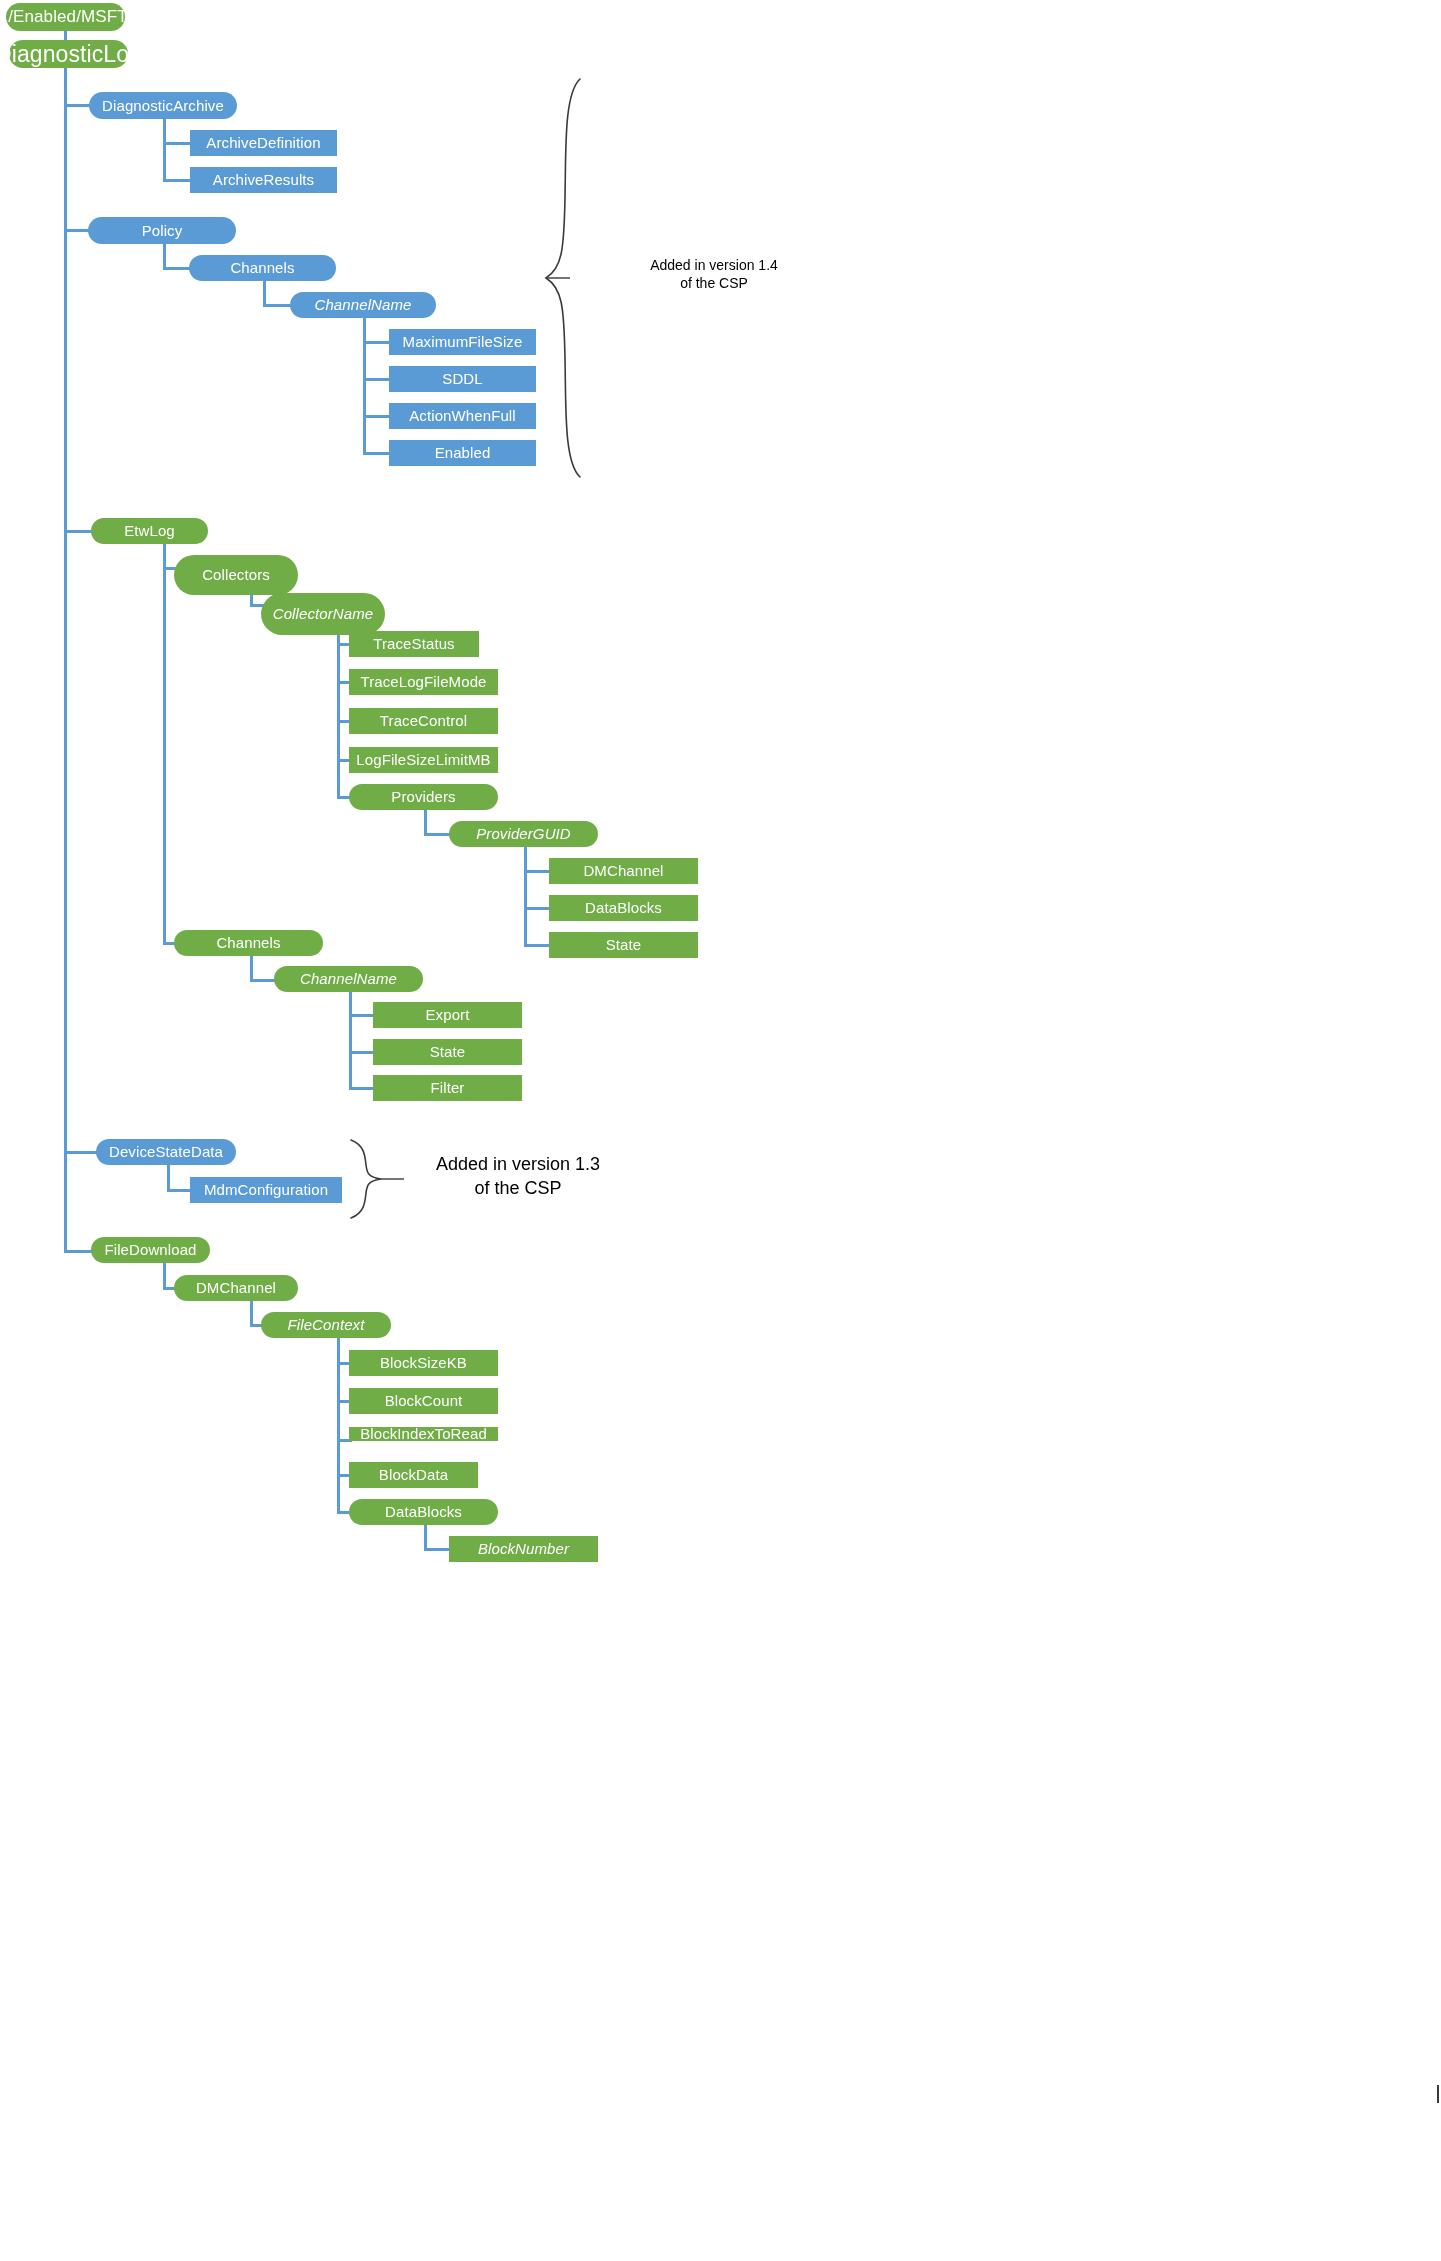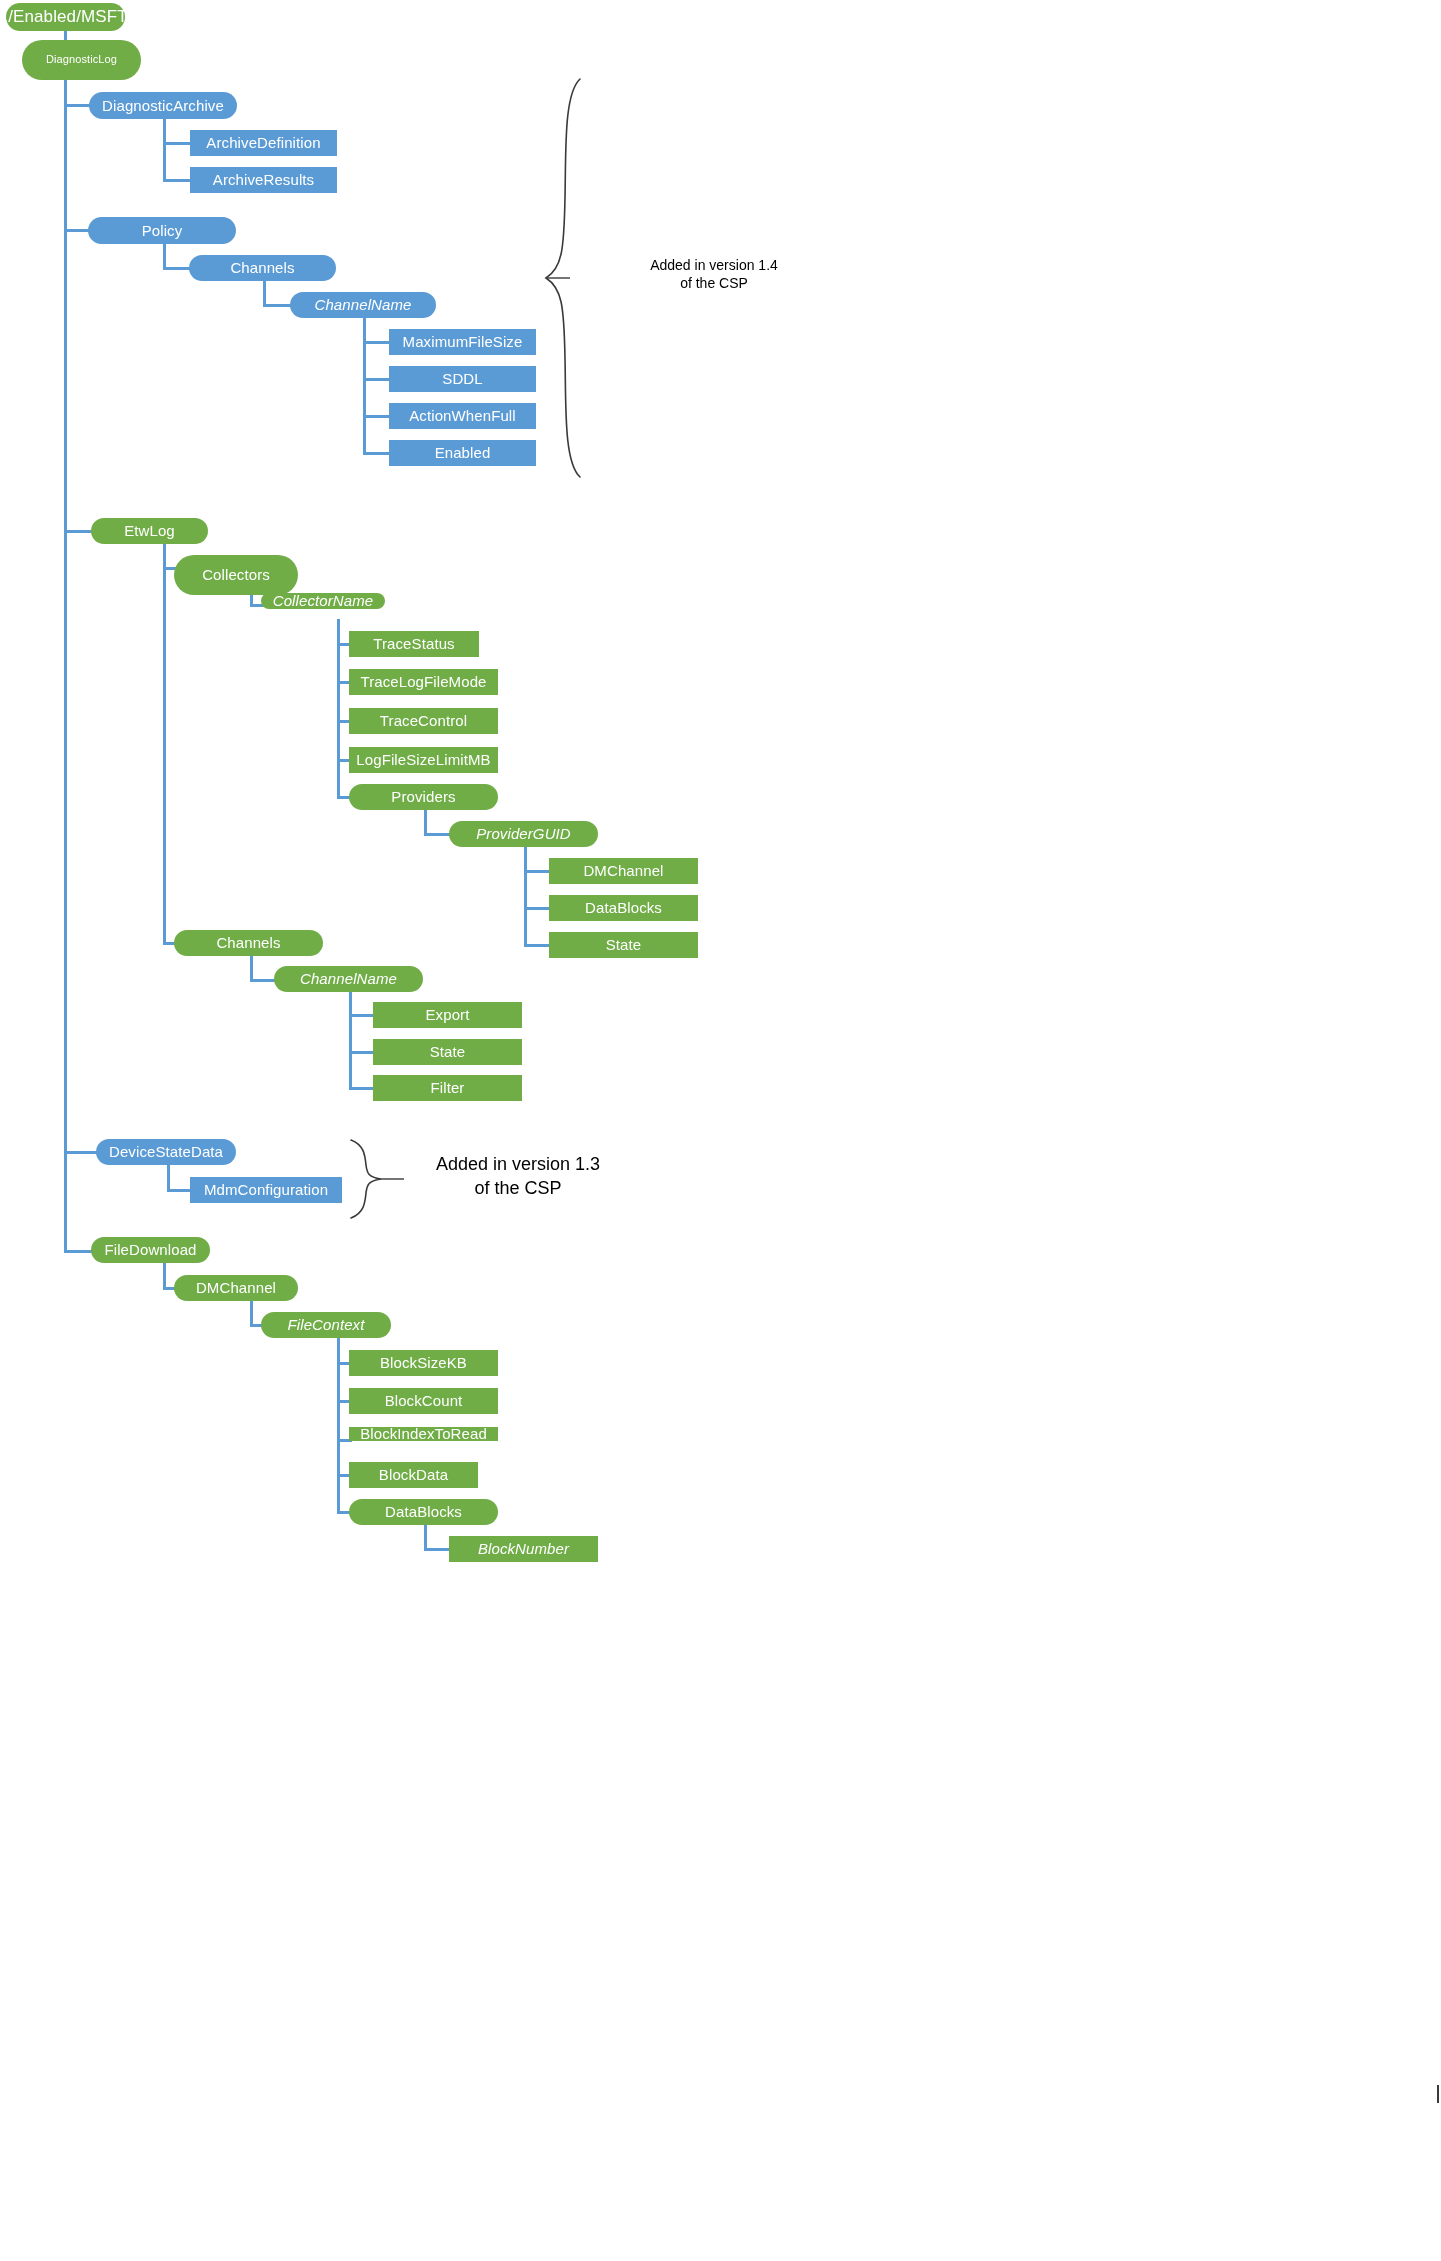--- a/index.html
+++ b/index.html
@@ -144,34 +144,34 @@
   <div class="line h" style="left:337px; top:1400px; width:15px;"></div>
   <div class="line h" style="left:337px; top:1439px; width:15px;"></div>
   <div class="line h" style="left:337px; top:1474px; width:15px;"></div>
   <div class="line h" style="left:337px; top:1511px; width:15px;"></div>
 
   <div class="line v" style="left:424px; top:1525px; height:24px;"></div>
   <div class="line h" style="left:424px; top:1548px; width:28px;"></div>
 
   <div id="nodes-layer">
       <div class="node green pill" style="left: 6px; top: 3px; width: 119px; height: 28px; font-size: 17px;">./Enabled/MSFT</div>
-      <div class="node green pill" style="left: 22px; top: 40px; width: 119px; height: 40px; font-size: 11px;">DiagnosticLog</div>
+      <div class="node green pill" style="left: 9px; top: 40px; width: 119px; height: 28px; font-size: 23px;">DiagnosticLog</div>
       <div class="node blue pill" style="left: 89px; top: 92px; width: 148px; height: 27px; font-size: 15px;">DiagnosticArchive</div>
       <div class="node blue rect" style="left: 190px; top: 130px; width: 147px; height: 26px; font-size: 15px;">ArchiveDefinition</div>
       <div class="node blue rect" style="left: 190px; top: 167px; width: 147px; height: 26px; font-size: 15px;">ArchiveResults</div>
       <div class="node blue pill" style="left: 88px; top: 217px; width: 148px; height: 27px; font-size: 15px;">Policy</div>
       <div class="node blue pill" style="left: 189px; top: 255px; width: 147px; height: 26px; font-size: 15px;">Channels</div>
       <div class="node blue pill italic" style="left: 290px; top: 292px; width: 146px; height: 26px; font-size: 15px;">ChannelName</div>
       <div class="node blue rect" style="left: 389px; top: 329px; width: 147px; height: 26px; font-size: 15px;">MaximumFileSize</div>
       <div class="node blue rect" style="left: 389px; top: 366px; width: 147px; height: 26px; font-size: 15px;">SDDL</div>
       <div class="node blue rect" style="left: 389px; top: 403px; width: 147px; height: 26px; font-size: 15px;">ActionWhenFull</div>
       <div class="node blue rect" style="left: 389px; top: 440px; width: 147px; height: 26px; font-size: 15px;">Enabled</div>
       <div class="node green pill" style="left: 91px; top: 518px; width: 117px; height: 26px; font-size: 15px;">EtwLog</div>
       <div class="node green pill" style="left: 174px; top: 555px; width: 124px; height: 40px; font-size: 15px;">Collectors</div>
-      <div class="node green pill italic" style="left: 261px; top: 593px; width: 124px; height: 16px; font-size: 15px;">CollectorName</div>
+      <div class="node green pill italic" style="left: 261px; top: 593px; width: 124px; height: 42px; font-size: 15px;">CollectorName</div>
       <div class="node green rect" style="left: 349px; top: 631px; width: 130px; height: 26px; font-size: 15px;">TraceStatus</div>
       <div class="node green rect" style="left: 349px; top: 669px; width: 149px; height: 26px; font-size: 15px;">TraceLogFileMode</div>
       <div class="node green rect" style="left: 349px; top: 708px; width: 149px; height: 26px; font-size: 15px;">TraceControl</div>
       <div class="node green rect" style="left: 349px; top: 747px; width: 149px; height: 26px; font-size: 15px;">LogFileSizeLimitMB</div>
       <div class="node green pill" style="left: 349px; top: 784px; width: 149px; height: 26px; font-size: 15px;">Providers</div>
       <div class="node green pill italic" style="left: 449px; top: 821px; width: 149px; height: 26px; font-size: 15px;">ProviderGUID</div>
       <div class="node green rect" style="left: 549px; top: 858px; width: 149px; height: 26px; font-size: 15px;">DMChannel</div>
       <div class="node green rect" style="left: 549px; top: 895px; width: 149px; height: 26px; font-size: 15px;">DataBlocks</div>
       <div class="node green rect" style="left: 549px; top: 932px; width: 149px; height: 26px; font-size: 15px;">State</div>
       <div class="node green pill" style="left: 174px; top: 930px; width: 149px; height: 26px; font-size: 15px;">Channels</div>

